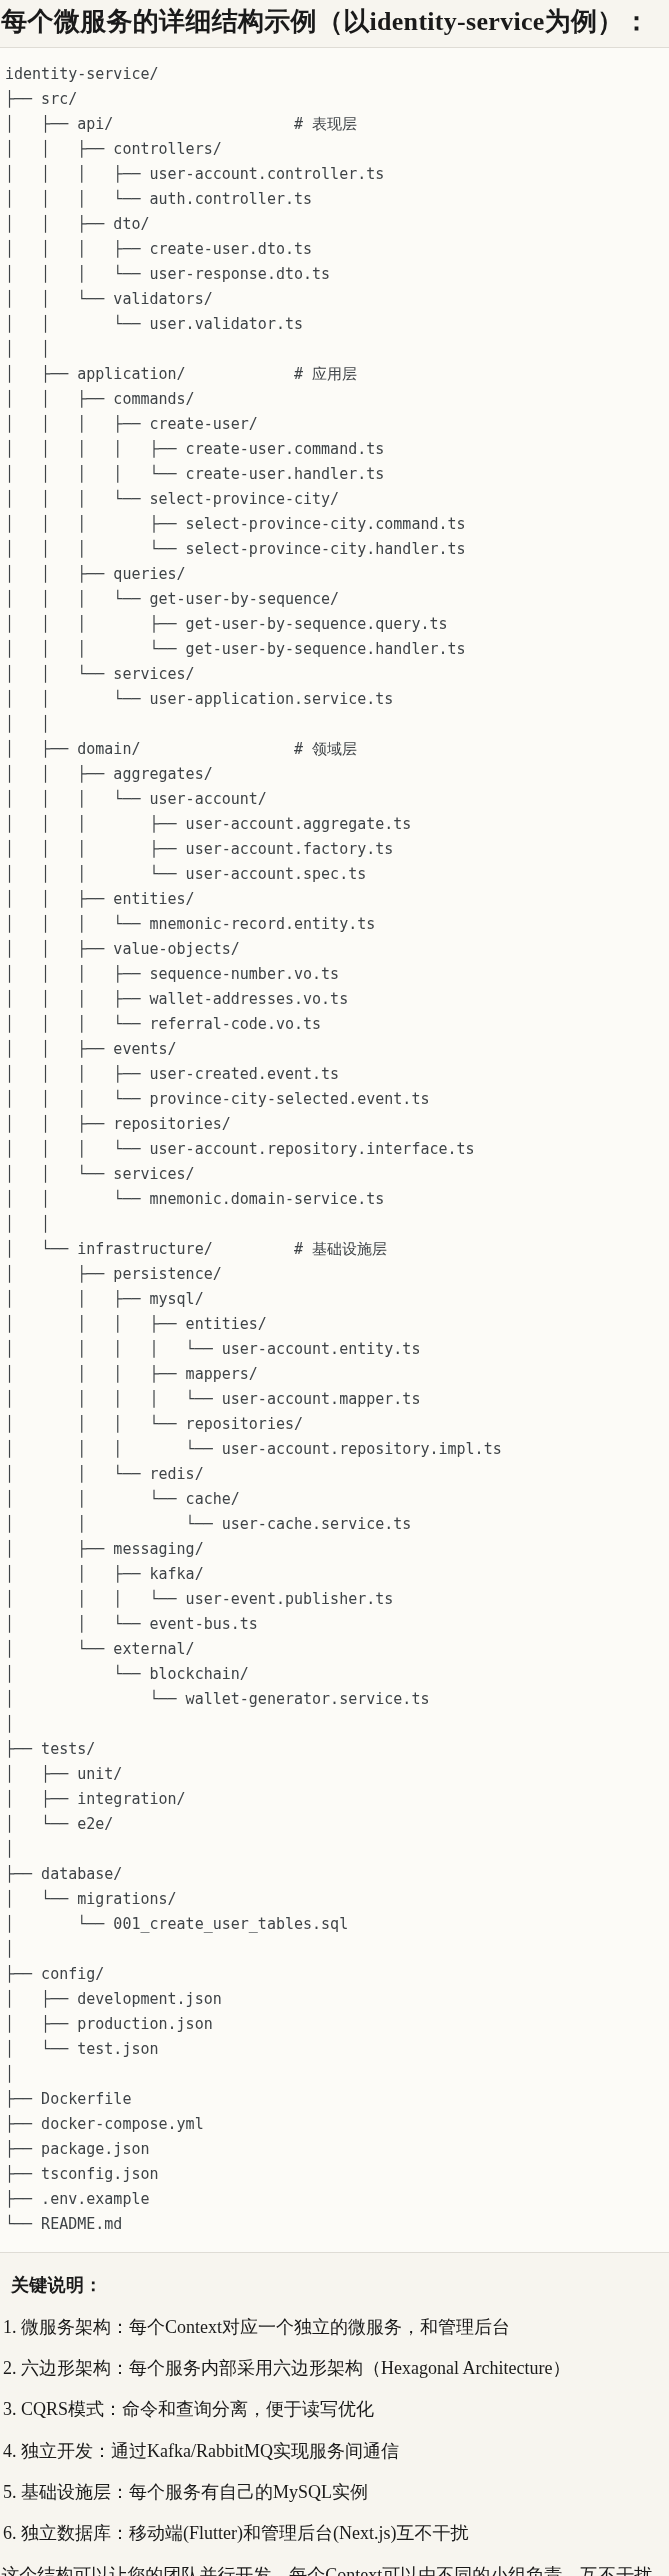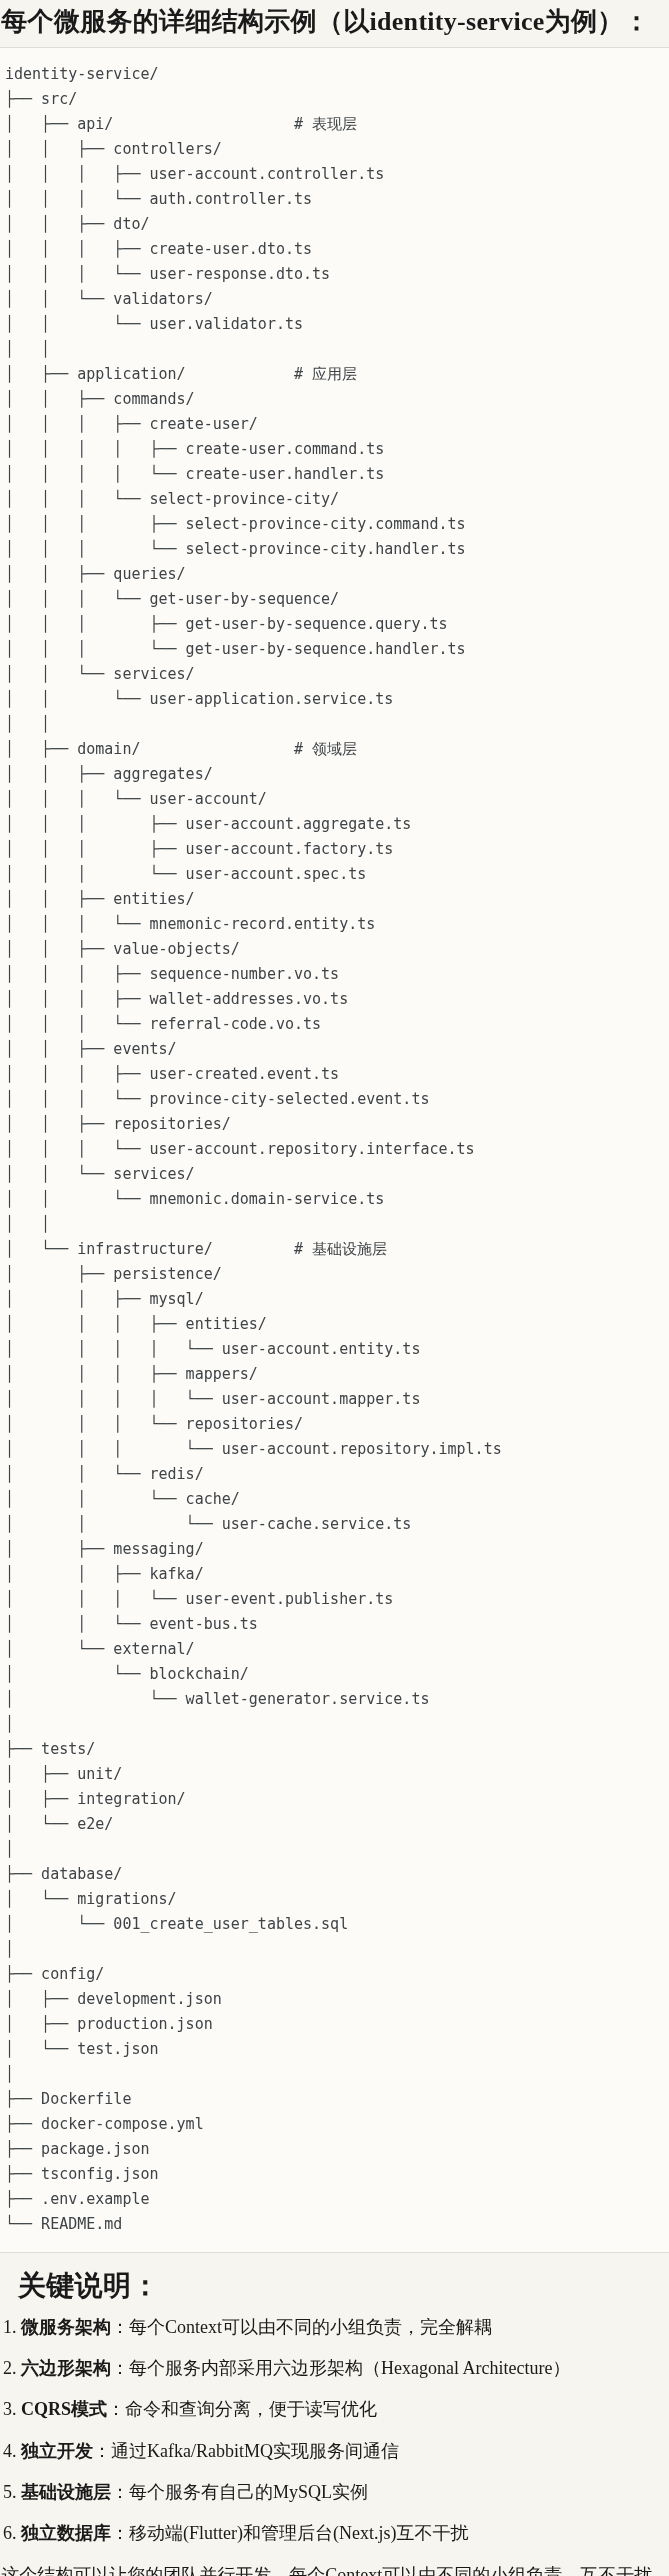--- a/index.html
+++ b/index.html
@@ -27,35 +27,35 @@
     padding: 13.8px 5px 15.6px 5px;
     font-family: "DejaVu Sans Mono", "Liberation Mono", monospace;
     font-size: 15px;
     line-height: 25px;
     color: #3E4347;
     white-space: pre;
     overflow: hidden;
   }
   .notes-heading {
     font-weight: 700;
-    font-size: 28px;
+    font-size: 18px;
     line-height: 27.5px;
     margin: 19px 0 15px 0;
-    padding-left: 18px;
+    padding-left: 11px;
     letter-spacing: 0.3px;
   }
   .note-item {
     font-size: 18px;
     line-height: 25px;
     margin: 0 0 16.3px 0;
     padding-left: 3.1px;
     white-space: nowrap;
   }
   .note-item .num { margin-right: 4.4px; }
-  .note-item .term { font-weight: 700; }
+  .note-item .term { font-weight: 400; }
   .closing-note {
     font-size: 18px;
     line-height: 25px;
     margin: 0;
     padding-left: 1.3px;
     white-space: nowrap;
   }
 </style>
 </head>
 <body>
@@ -145,21 +145,21 @@
 │
 ├── Dockerfile
 ├── docker-compose.yml
 ├── package.json
 ├── tsconfig.json
 ├── .env.example
 └── README.md</pre>
 
 <h2 class="notes-heading">关键说明：</h2>
 
-<div class="note-item"><span class="num">1.</span><span class="term">微服务架构</span><span class="rest">：每个Context可以由不同的小组负责，完全解耦</span></div>
+<div class="note-item"><span class="num">1.</span><span class="term">微服务架构</span><span class="rest">：每个Context对应一个独立的微服务，和管理后台</span></div>
 
 <div class="note-item"><span class="num">2.</span><span class="term">六边形架构</span><span class="rest">：每个服务内部采用六边形架构（Hexagonal Architecture）</span></div>
 
 <div class="note-item"><span class="num">3.</span><span class="term">CQRS模式</span><span class="rest">：命令和查询分离，便于读写优化</span></div>
 
 <div class="note-item"><span class="num">4.</span><span class="term">独立开发</span><span class="rest">：通过Kafka/RabbitMQ实现服务间通信</span></div>
 
 <div class="note-item"><span class="num">5.</span><span class="term">基础设施层</span><span class="rest">：每个服务有自己的MySQL实例</span></div>
 
 <div class="note-item"><span class="num">6.</span><span class="term">独立数据库</span><span class="rest">：移动端(Flutter)和管理后台(Next.js)互不干扰</span></div>

